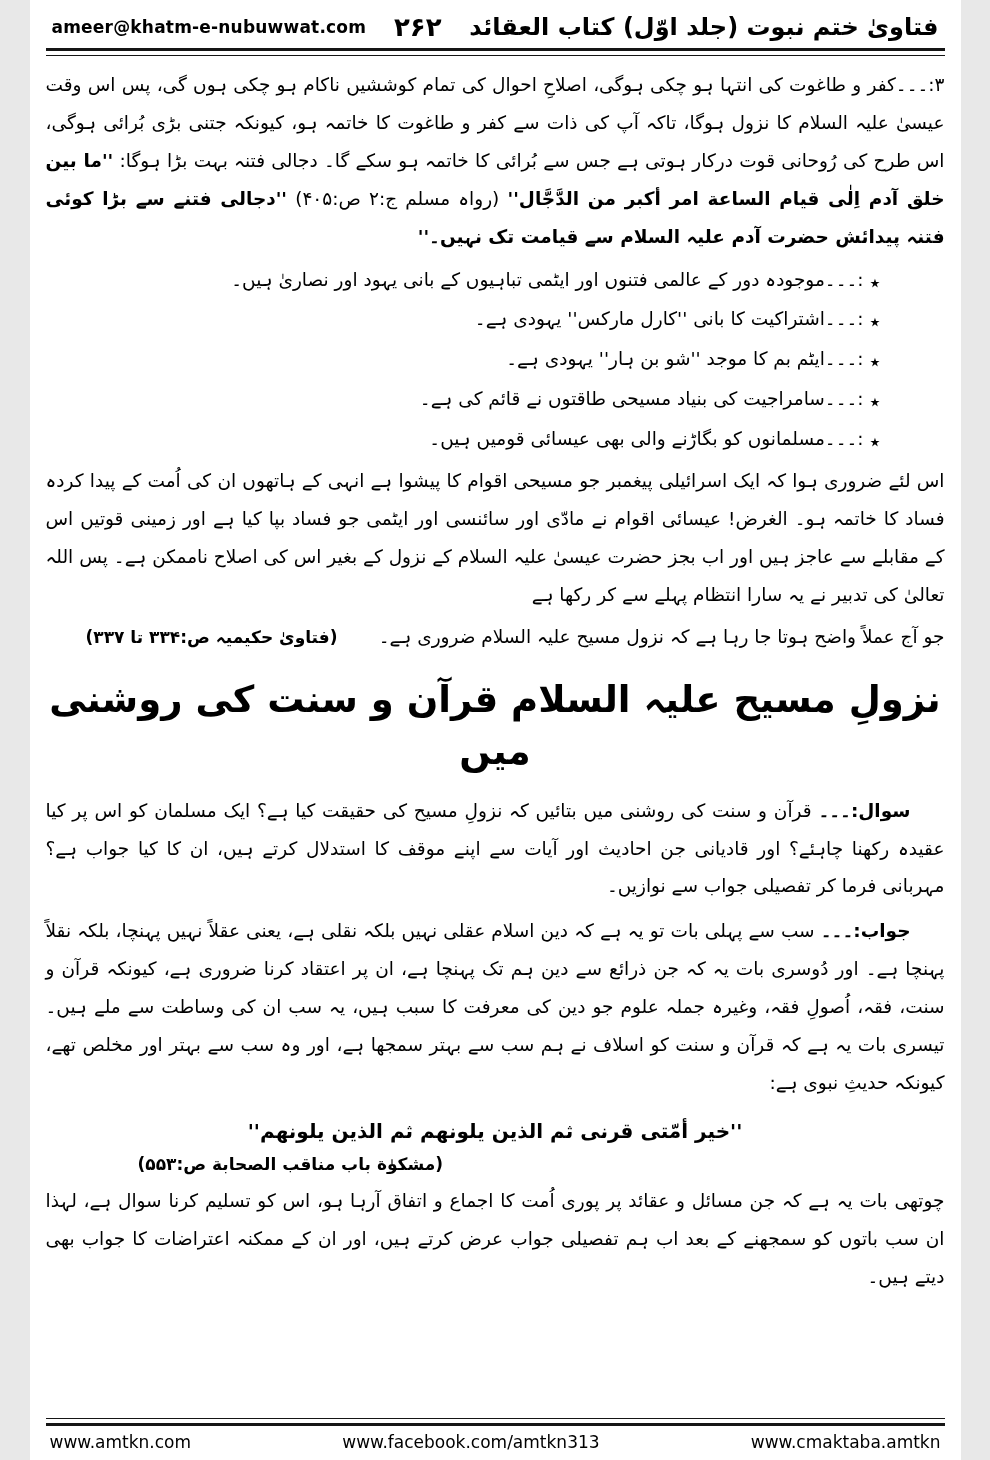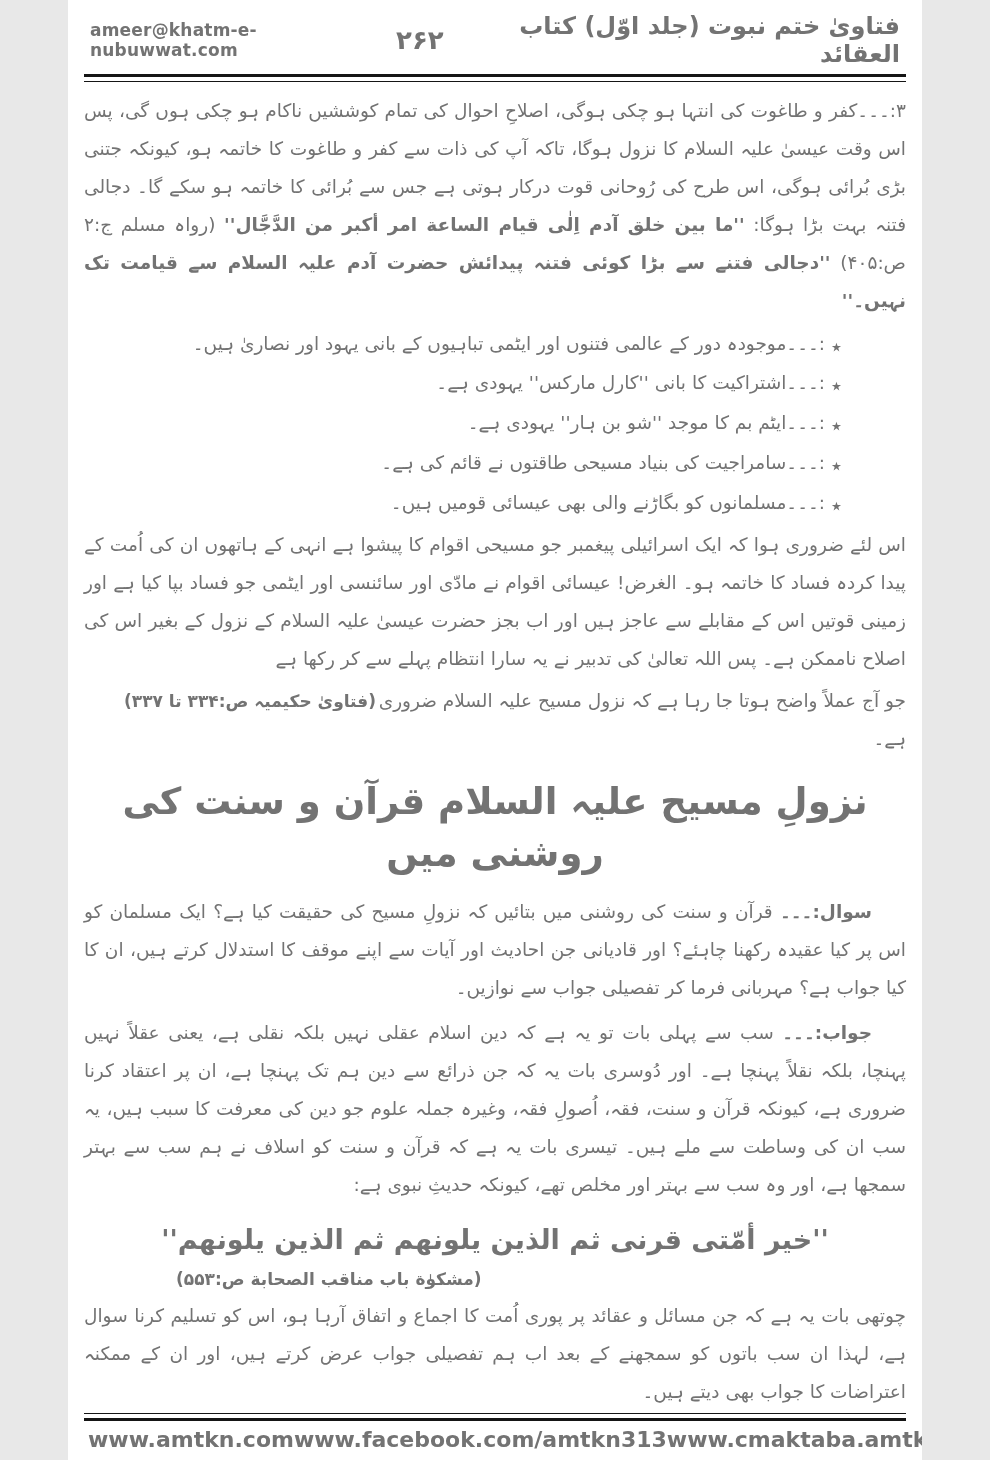--- a/index.html
+++ b/index.html
@@ -1,19 +1,19 @@
 <!DOCTYPE html>
 <html lang="ur" dir="rtl"><head>
 <meta charset="utf-8">
 <style>
   html,body{margin:0;padding:0;background:#e8e8e8;}
   .page{
-    width:854px;height:1460px;margin:0 auto;background:#ffffff;
+    width:931px;height:1460px;margin:0 auto;background:#ffffff;
     box-sizing:border-box;padding:10px 16px 0 16px;overflow:hidden;
-    font-family:"DejaVu Sans",sans-serif;color:#737373;direction:rtl;
+    font-family:"DejaVu Sans",sans-serif;color:#000000;direction:rtl;
     position:relative;
   }
   
   .hdr{display:flex;align-items:center;justify-content:space-between;direction:ltr;padding:2px 6px 4px 6px;}
   .hdr-email{font-weight:bold;font-size:17px;letter-spacing:.2px;direction:ltr;}
   .hdr-page{font-weight:bold;font-size:26px;direction:rtl;}
   .hdr-title{font-weight:bold;font-size:24px;direction:rtl;}
   .dbl-rule{height:4px;border-top:3px solid #151515;border-bottom:1px solid #151515;margin:2px 0 10px 0;}
   .dbl-rule.bottom{margin:10px 0 2px 0;border-top:1px solid #151515;border-bottom:3px solid #151515;}
   
@@ -23,29 +23,29 @@
   .bullet{display:flex;gap:6px;line-height:2.15;font-size:18.5px;align-items:baseline;}
   .bullet .marker{font-size:20px;line-height:1;transform:translateY(3px);}
   .tail-line{display:flex;justify-content:space-between;align-items:baseline;font-size:18.5px;line-height:2.05;}
   .tail-line .cite{font-weight:bold;font-size:17px;direction:rtl;white-space:nowrap;margin-left:40px;}
   h1.sec{
     text-align:center;font-size:37px;font-weight:bold;margin:18px 0 14px 0;line-height:1.4;
   }
   .qa{font-size:18.5px;line-height:2.05;text-align:justify;margin:7px 0;text-indent:34px;}
   .qa .label{font-weight:bold;}
   .hadith{
-    text-align:center;font-weight:bold;font-size:27px;line-height:1.9;margin:10px 0 4px 0;direction:rtl;
+    text-align:center;font-weight:bold;font-size:20px;line-height:1.9;margin:10px 0 4px 0;direction:rtl;
   }
   .hadith-ref{
     text-align:left;font-weight:bold;font-size:17px;margin:0 0 8px 0;padding-left:92px;direction:rtl;
   }
   
   .ftr-wrap{position:absolute;left:16px;right:16px;bottom:8px;}
   .ftr{display:flex;justify-content:space-between;align-items:center;direction:ltr;padding:4px 4px 0 4px;}
-  .ftr span{font-weight:bold;font-size:22px;text-align:center;}
+  .ftr span{font-weight:normal;font-size:17px;text-align:center;}
 </style>
 </head>
 <body>
 
 <div class="page">
 
   <div class="hdr">
     <span class="hdr-email">ameer@khatm-e-nubuwwat.com</span>
     <span class="hdr-page">۲۶۲</span>
     <span class="hdr-title">فتاویٰ ختم نبوت (جلد اوّل) کتاب العقائد</span>

